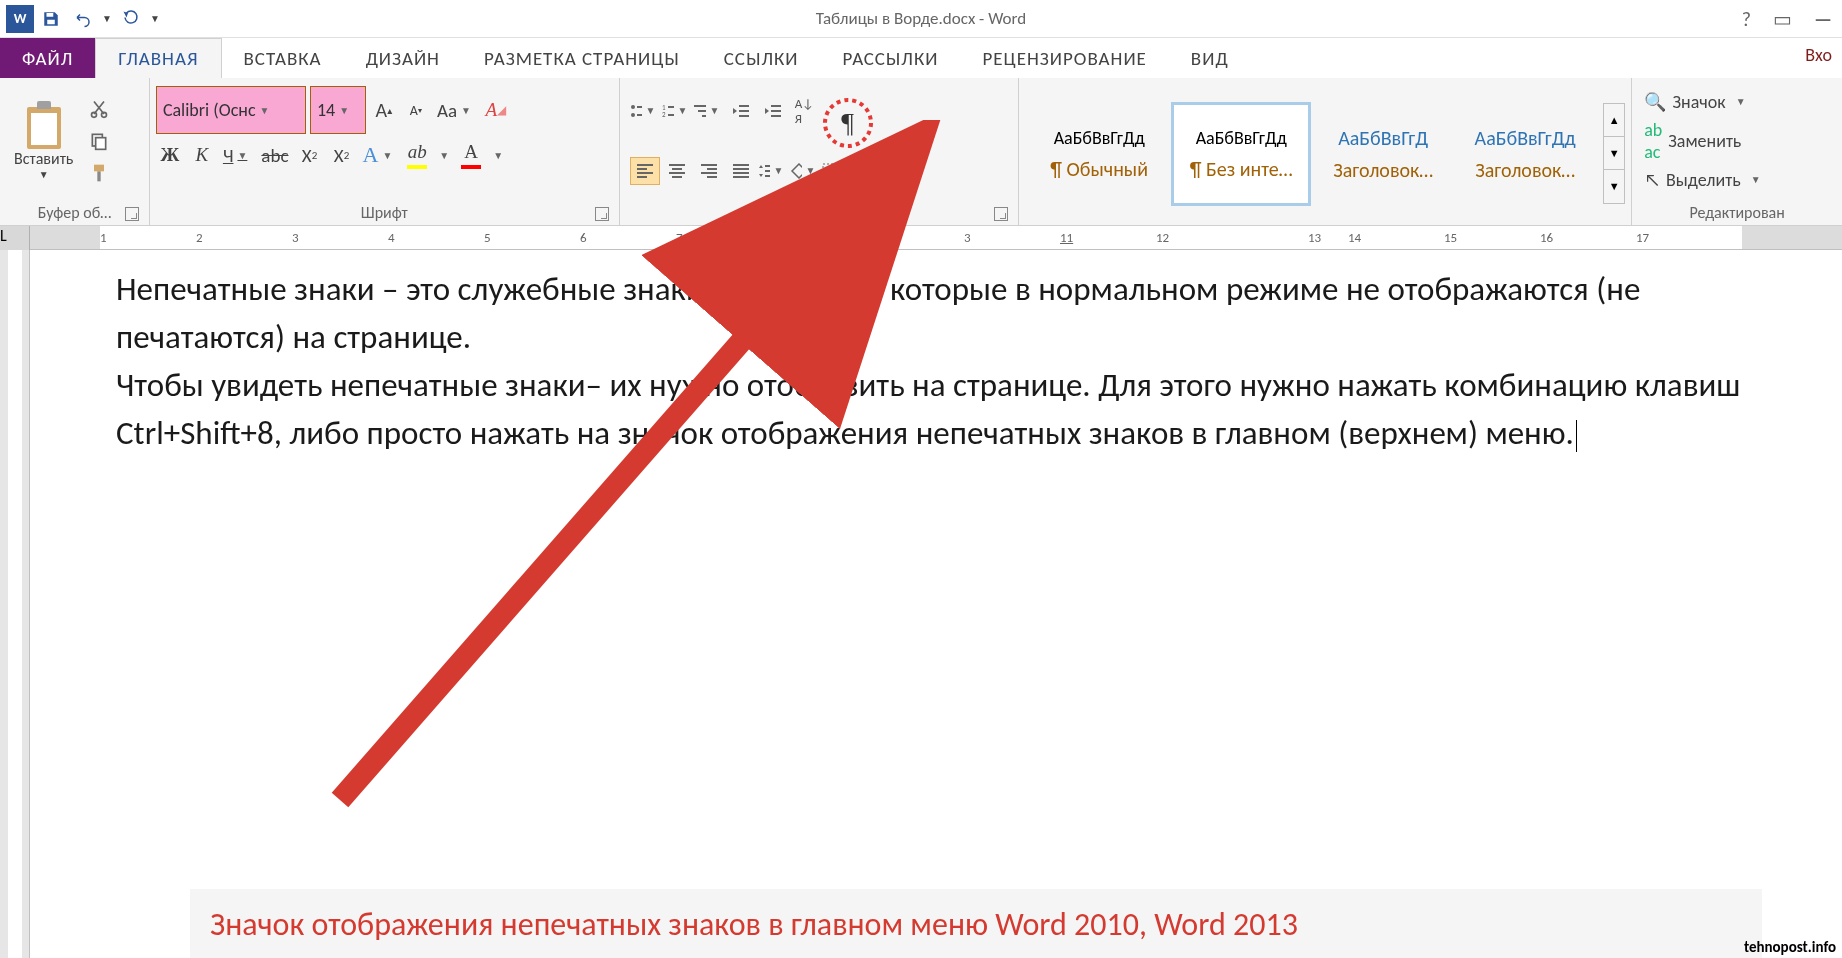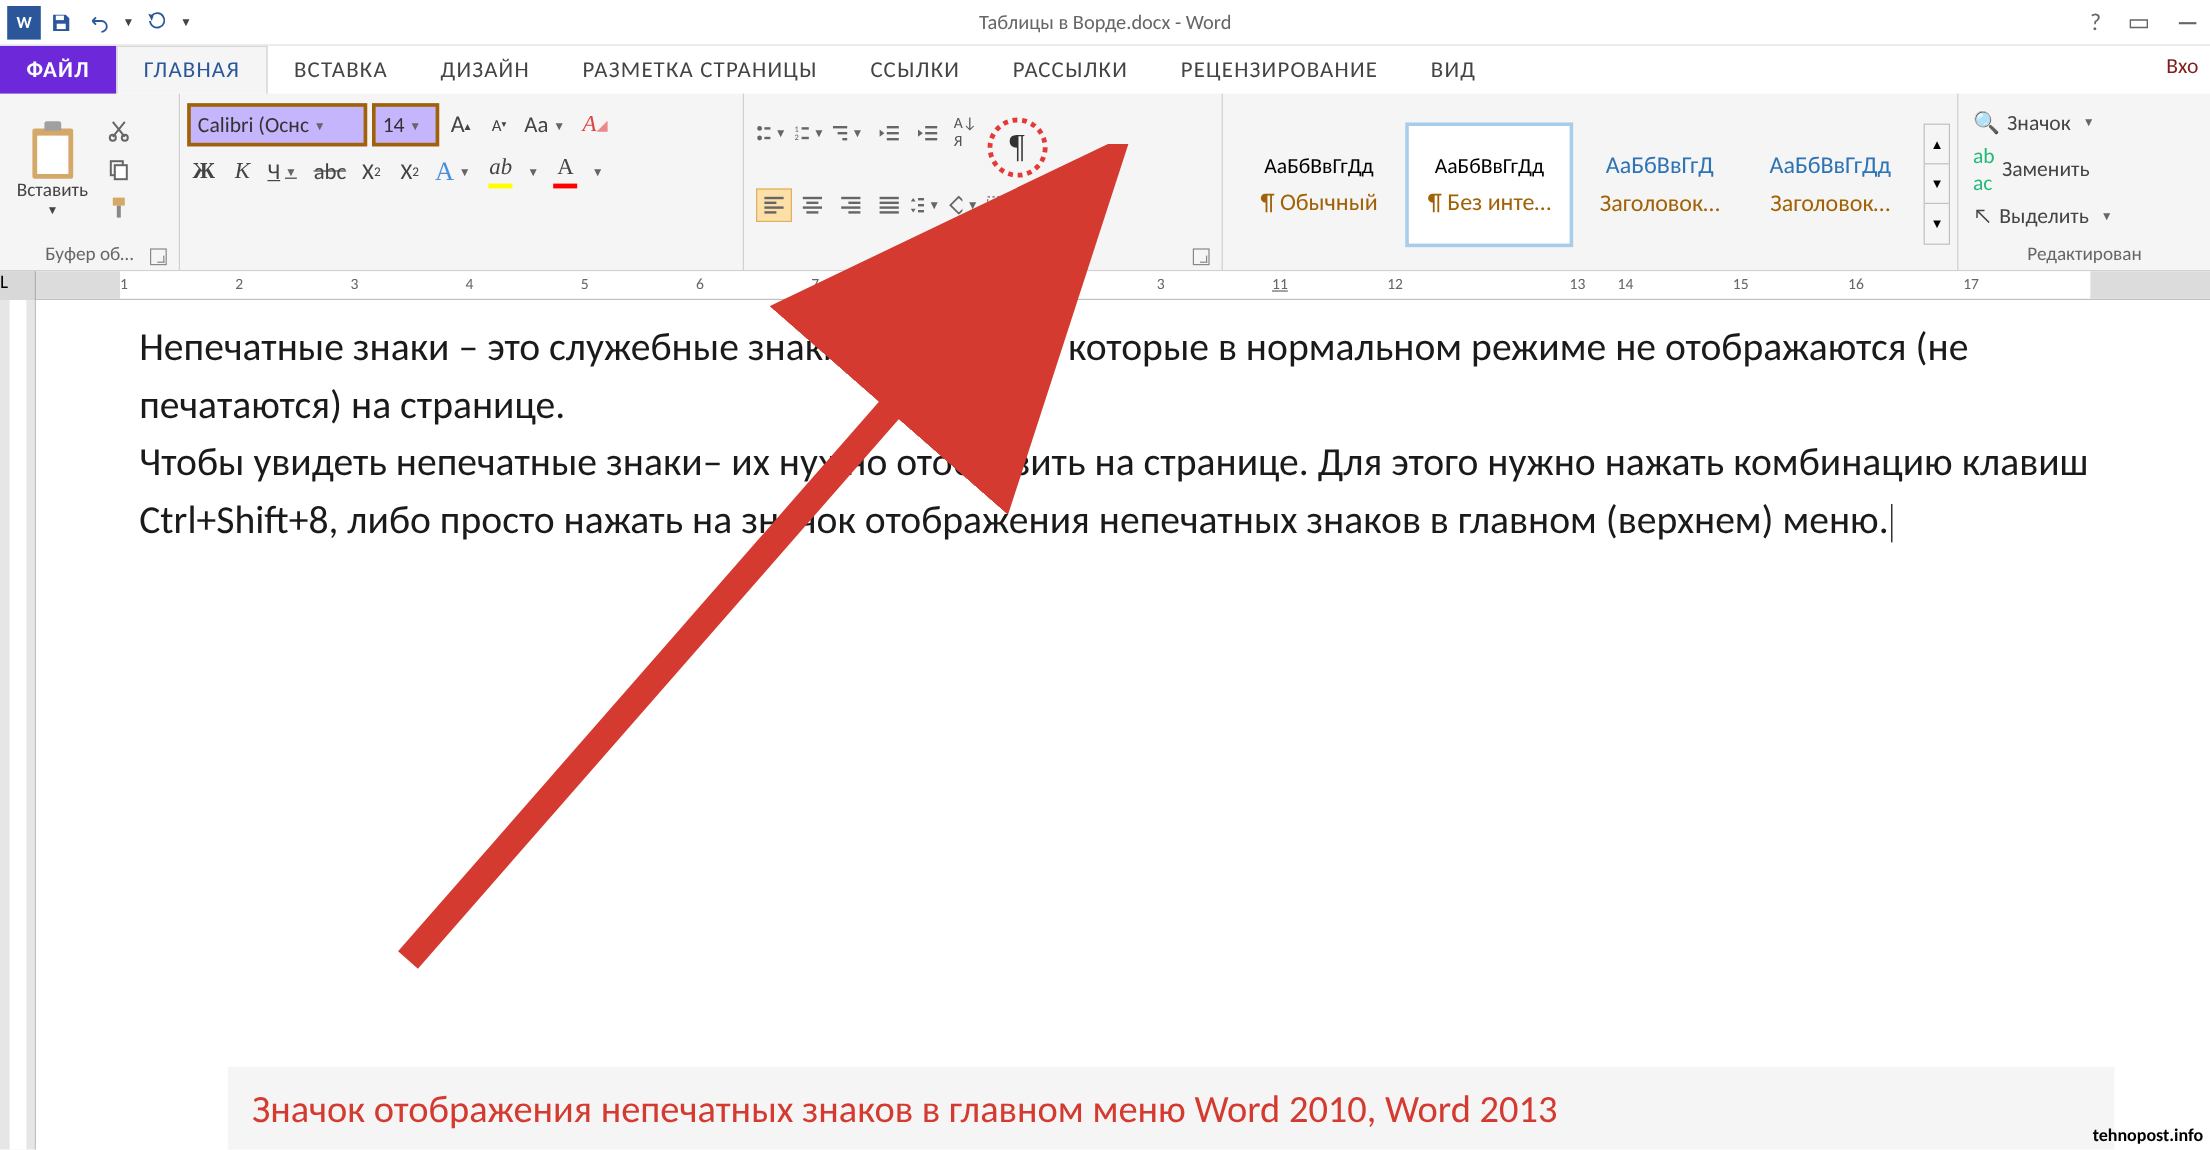--- a/index.html
+++ b/index.html
@@ -7,37 +7,37 @@
 .titlebar{height:38px;background:#fff;display:flex;align-items:center;position:relative;border-bottom:1px solid #e0e0e0}
 .qat{display:flex;align-items:center;gap:2px;padding-left:6px}
 .word-icon{width:28px;height:28px;background:#2b579a;color:#fff;display:flex;align-items:center;justify-content:center;font-weight:bold;font-size:14px}
 .qat-btn{width:30px;height:30px;display:flex;align-items:center;justify-content:center;color:#444;cursor:pointer}
 .qat-btn svg{width:18px;height:18px}
 .title-text{position:absolute;left:50%;transform:translateX(-50%);font-size:17px;color:#666}
 .title-right{position:absolute;right:10px;display:flex;gap:22px;align-items:center;color:#666;font-size:20px}
 .title-right span{cursor:pointer}
 .tabs{height:40px;display:flex;align-items:stretch;background:#fff}
 .tab{padding:0 22px;display:flex;align-items:center;font-size:19px;color:#444;cursor:pointer;letter-spacing:1px}
-.tab.file{background:#6d28d9;color:#fff;font-weight:700}
+.tab.file{background:#701a75;color:#fff;font-weight:400}
 .tab.active{color:#2b579a;border:1px solid #d0d0d0;border-bottom:none;background:#f5f5f5}
 .ribbon{height:148px;background:#f5f5f5;border-bottom:1px solid #d0d0d0;display:flex}
 .group{border-right:1px solid #d0d0d0;display:flex;flex-direction:column;padding:4px 6px 0;position:relative}
 .group-body{flex:1;display:flex;align-items:center}
 .group-label{height:26px;display:flex;align-items:center;justify-content:center;font-size:16px;color:#666;position:relative}
 .launcher{position:absolute;right:4px;bottom:4px;width:14px;height:14px;border:1px solid #888;cursor:pointer}
 .launcher::after{content:"";position:absolute;right:1px;bottom:1px;width:5px;height:5px;border-right:1px solid #888;border-bottom:1px solid #888}
 .big-btn{display:flex;flex-direction:column;align-items:center;padding:4px 8px;cursor:pointer;font-size:16px;color:#444}
 .clip-icon{width:42px;height:48px;position:relative}
 .clip-icon .board{width:34px;height:42px;background:#d4a869;position:absolute;bottom:0;left:4px;border-radius:2px}
 .clip-icon .paper{width:26px;height:32px;background:#fff;position:absolute;bottom:4px;left:8px}
 .clip-icon .clip{width:14px;height:8px;background:#a0a0a0;position:absolute;top:0;left:14px;border-radius:2px 2px 0 0}
 .small-btns{display:flex;flex-direction:column;gap:6px;padding:4px}
 .sbtn{width:28px;height:26px;display:flex;align-items:center;justify-content:center;cursor:pointer;color:#666}
 .font-row{display:flex;align-items:center;gap:4px;margin-bottom:6px}
-.font-input{height:36px;border:3px solid #a16207;background:#c4b5fd;padding:0 6px;font-size:18px;color:#333;display:flex;align-items:center}
+.font-input{height:48px;border:1px solid #a16207;background:#f9a8d4;padding:0 6px;font-size:18px;color:#333;display:flex;align-items:center}
 .font-name{width:150px}
 .font-size{width:56px}
 .caret{font-size:10px;color:#666;padding:0 4px}
 .rbtn{min-width:28px;height:30px;display:flex;align-items:center;justify-content:center;cursor:pointer;color:#444;font-size:19px;padding:0 3px}
 .rbtn.bold{font-weight:bold;font-family:'Times New Roman'}
 .rbtn.italic{font-style:italic;font-family:'Times New Roman'}
 .rbtn.under{text-decoration:underline;font-family:'Times New Roman'}
 .rbtn.strike{text-decoration:line-through}
 .highlight-sw{width:20px;height:4px;background:#ffff00;margin-top:2px}
 .fontcolor-sw{width:20px;height:4px;background:#ff0000;margin-top:2px}
@@ -205,20 +205,24 @@
             <div class="highlight-sw"></div>
           </div>
           <span class="caret">▼</span>
         <div class="rbtn vstack">
             <span style="font-family:serif">A</span>
             <div class="fontcolor-sw"></div>
           </div>
           <span class="caret">▼</span>
       </div>
     </div>
+    <div class="group-label">
+        <span>Шрифт</span>
+        <div class="launcher"></div>
+      </div>
   </div>
 
   <div class="group" style="width:400px">
     <div class="group-body">
       <div class="para-col">
         <div class="para-row">
           <div class="pbtn">
               <svg width="18" height="14">
                 <circle cx="3" cy="3" r="2" fill="#666"></circle>
                 <rect x="7" y="2" width="10" height="2" fill="#666"></rect>

